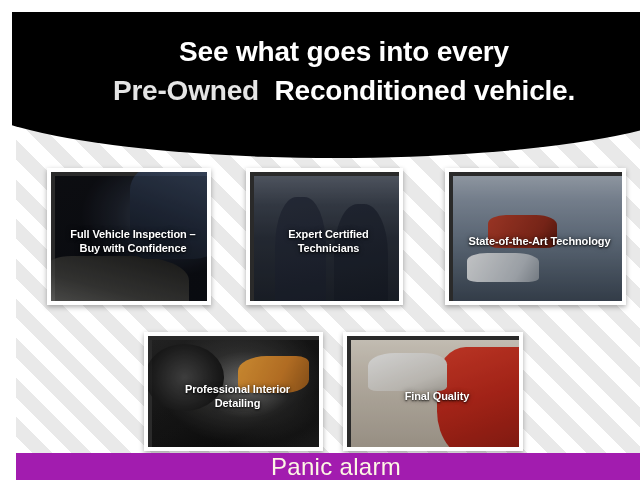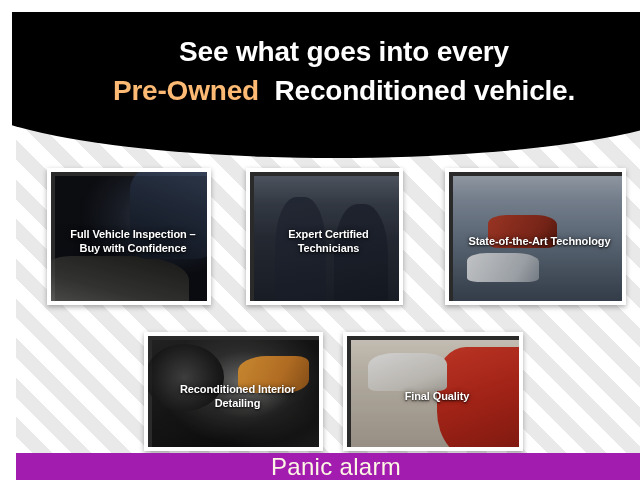--- a/index.html
+++ b/index.html
@@ -64,21 +64,21 @@
     width: 640px;
     text-align: center;
     color: #ffffff;
     font-family: "Liberation Sans Narrow", "Liberation Sans", sans-serif;
     font-weight: bold;
     font-size: 28px;
     line-height: 35px;
     letter-spacing: -0.2px;
   }
   .headline .line { display: block; white-space: nowrap; }
-  .headline .gold { color: #fdba74; }
+  .headline .gold { color: #e5e5e5; }
 
   
   .card {
     position: absolute;
     background: #2a2a2a;
     border: 4px solid #ffffff;
     box-shadow: 0 2px 5px rgba(0,0,0,0.32);
     overflow: hidden;
   }
   .card-photo {
@@ -277,21 +277,21 @@
 
   <div class="card" id="card-3">
     <div class="card-photo photo-tech-shop"></div>
     <div class="card-scrim"></div>
     <div class="card-label">State-of-the-Art Technology</div>
   </div>
 
   <div class="card" id="card-4">
     <div class="card-photo photo-detailing"></div>
     <div class="card-scrim"></div>
-    <div class="card-label">Reconditioned Interior
+    <div class="card-label">Professional Interior
 Detailing</div>
   </div>
 
   <div class="card" id="card-5">
     <div class="card-photo photo-final"></div>
     <div class="card-scrim"></div>
     <div class="card-label">Final Quality</div>
   </div>
 
   <div class="banner">

